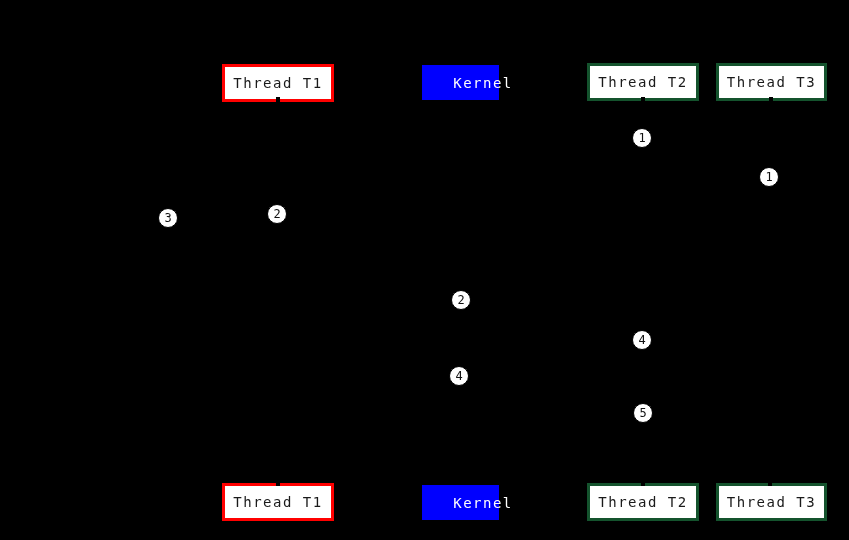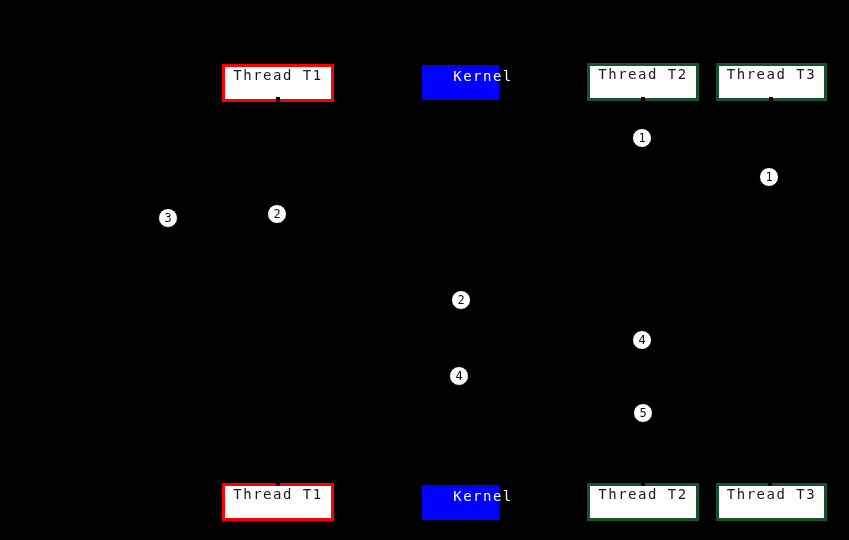--- a/index.html
+++ b/index.html
@@ -17,20 +17,21 @@
   }
   .pbox {
     position: absolute;
     box-sizing: border-box;
     border: 3px solid #14532d;
     background: #ffffff;
     color: #1a1a1a;
     font-size: 14px;
     letter-spacing: 1.5px;
     display: flex;
+    align-items: center;
     justify-content: center;
     white-space: nowrap;
   }
   .pbox.red { border-color: #ff0000; }
   .pbox.kernel {
     border-color: #0000ff;
     background: #0000ff;
     color: #ffffff;
     padding-left: 45px;
   }

